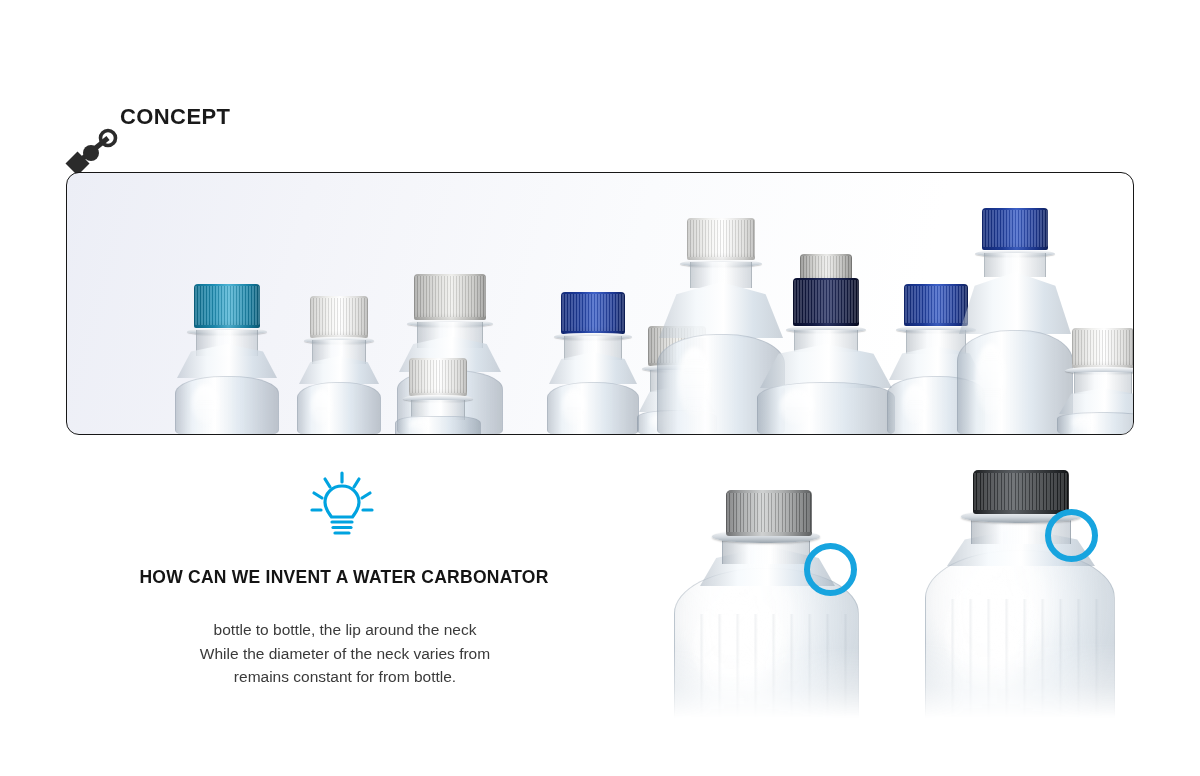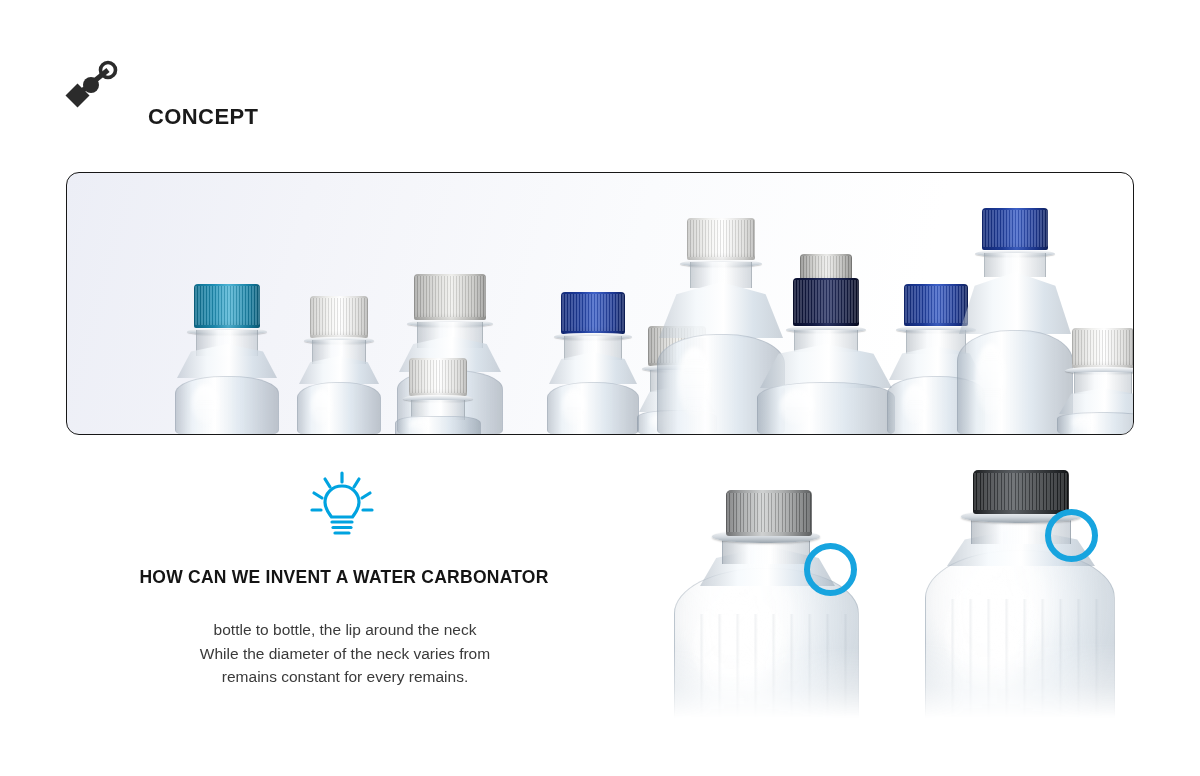--- a/index.html
+++ b/index.html
@@ -19,21 +19,22 @@
     height: 776px;
     background: #ffffff;
   }
 
   
   #logo-block {
     position: absolute;
     left: 64px;
     top: 58px;
     display: flex;
-    gap: 28px;
+    align-items: center;
+    gap: 0;
   }
   #logo-mark {
     width: 56px;
     height: 50px;
     flex: 0 0 auto;
   }
   #logo-text {
     font-size: 22px;
     font-weight: bold;
     line-height: 1.06;
@@ -442,21 +443,21 @@
     </g>
   </svg>
 
   <div id="question">
     <span class="line">HOW CAN WE INVENT A WATER CARBONATOR</span>
   </div>
 
   <div id="bodycopy">
     <span class="line">bottle to bottle, the lip around the neck</span>
     <span class="line">While the diameter of the neck varies from</span>
-    <span class="line">remains constant for every remains.</span>
+    <span class="line">remains constant for from bottle.</span>
   </div>
 
   <div id="detail-left" class="detail">
     <div class="detail-fade">
       <div class="d-body" style="left:14px;  top:100px; width:185px; height:175px;"></div>
       <div class="d-shoulder" style="left:40px;  top:78px;  width:135px; height:40px;"></div>
       <div class="d-neck" style="left:62px;  top:70px;  width:88px;  height:26px;"></div>
       <div class="d-lip" style="left:52px;  top:62px;  width:108px; height:13px;"></div>
       <div class="d-cap d-cap-silver" style="left:66px; top:22px; width:86px; height:46px;"></div>
     </div>

